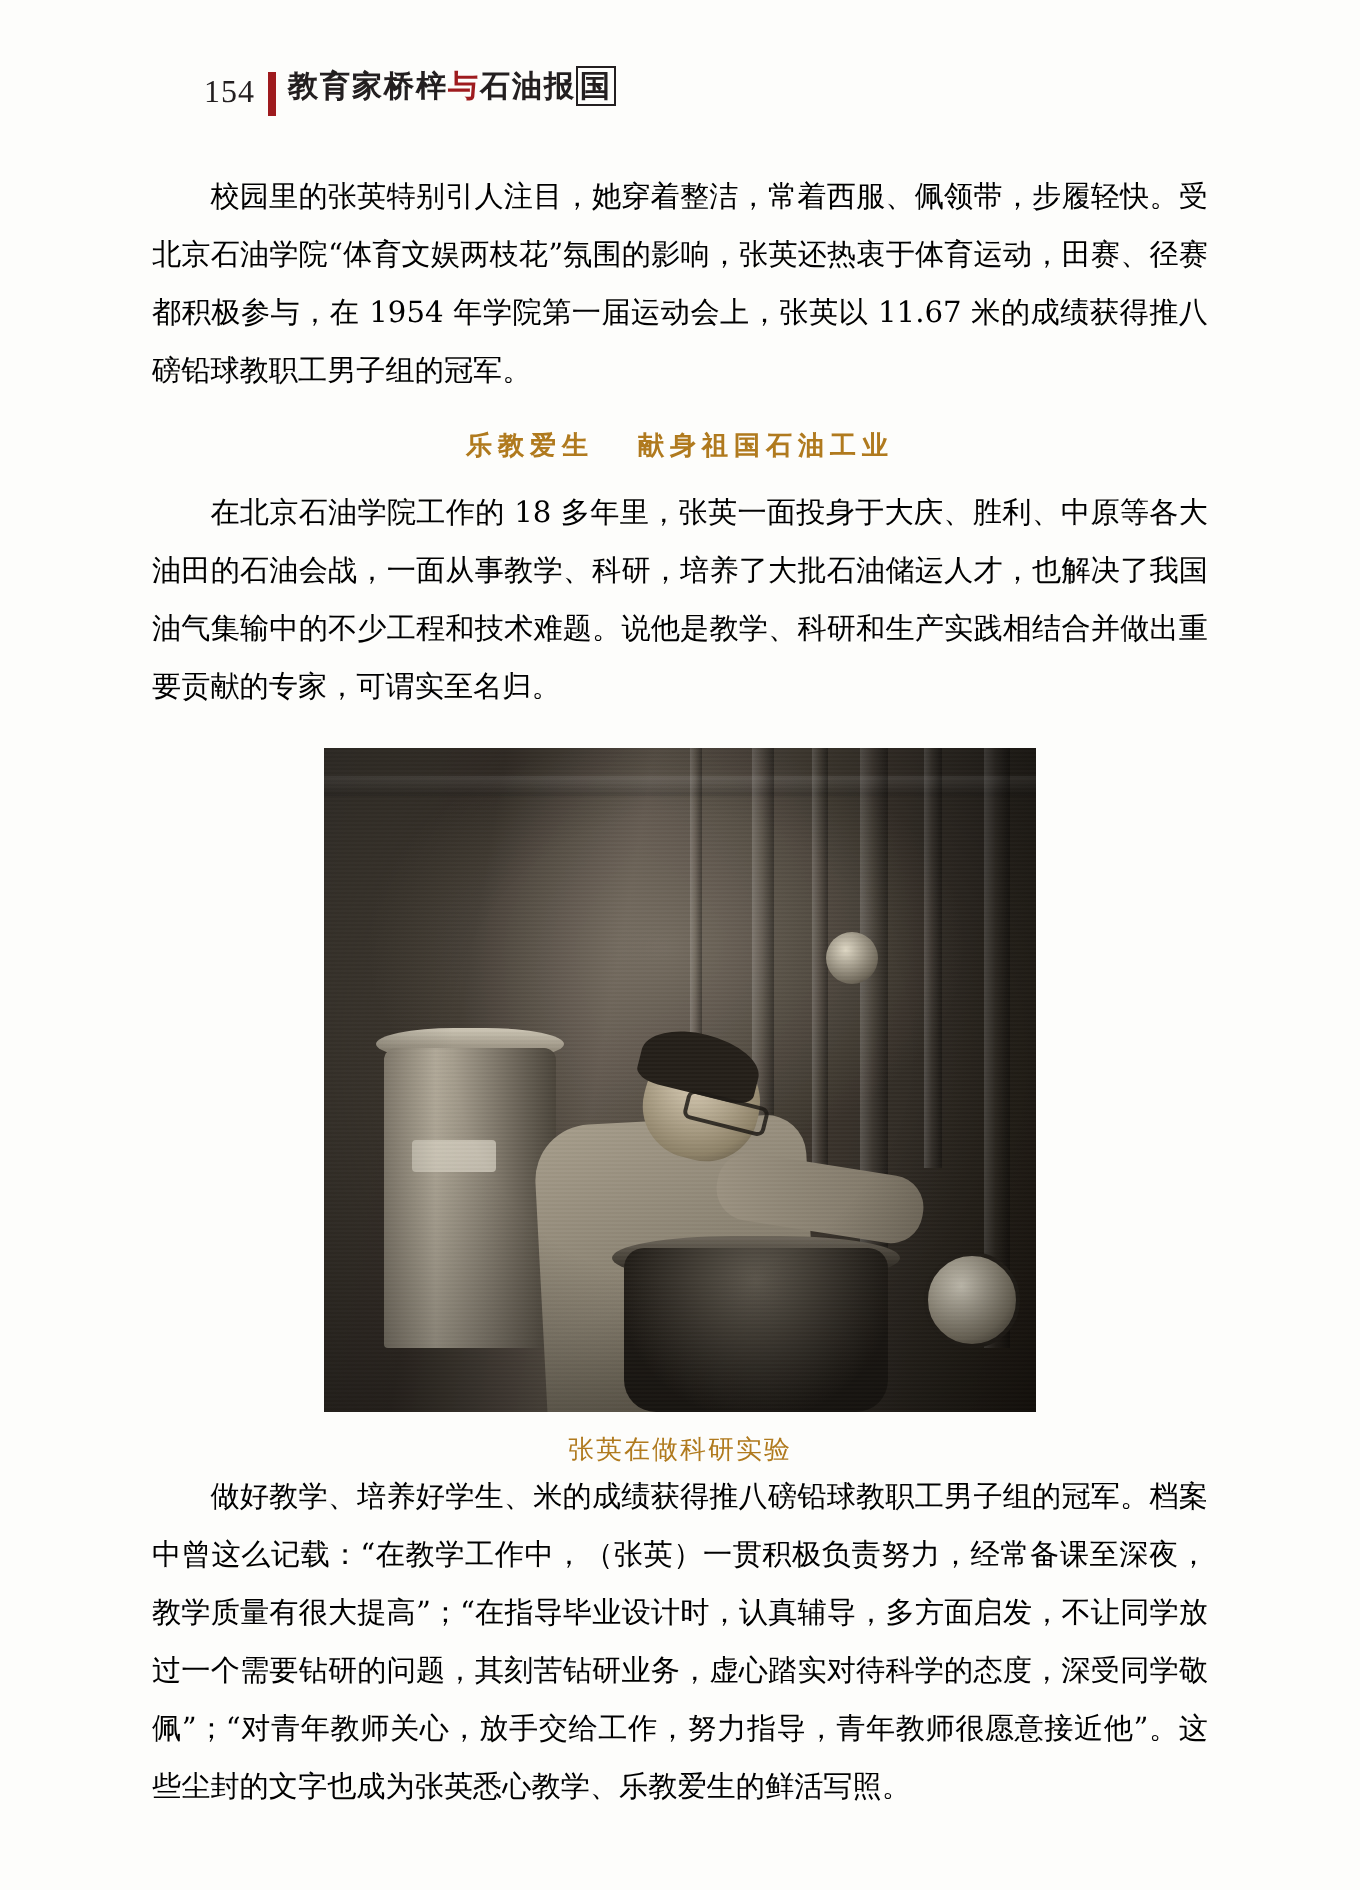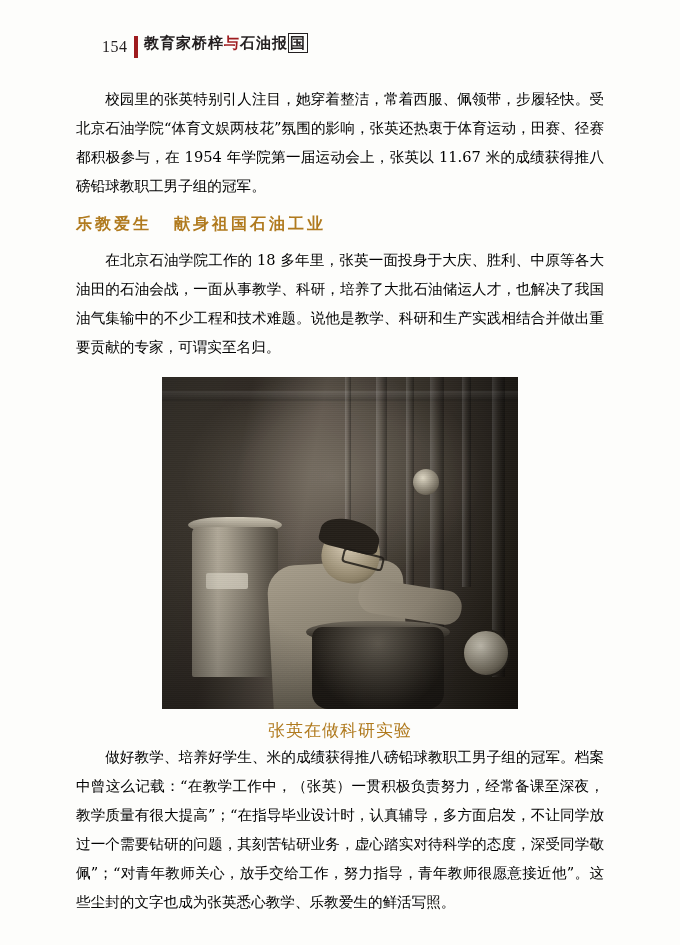--- a/index.html
+++ b/index.html
@@ -80,22 +80,22 @@
     font-size: 14.6px;
     line-height: 29px;
     text-align: justify;
     text-justify: inter-ideograph;
     text-indent: 2em;
     color: #000000;
     font-family: "DejaVu Serif", "Liberation Serif", serif;
   }
   .section-heading {
     margin: 14px 0 10px 0;
-    text-align: left;
-    font-size: 16px;
+    text-align: center;
+    font-size: 13px;
     font-weight: bold;
     color: #b07a1e;
     letter-spacing: 3px;
     font-family: "DejaVu Serif", serif;
   }
   .section-heading .gap {
     display: inline-block;
     width: 22px;
   }
 
@@ -221,21 +221,21 @@
     background: radial-gradient(ellipse at 50% 45%, rgba(0,0,0,0) 45%, rgba(0,0,0,0.45) 100%);
   }
   .photo .grain {
     position: absolute; inset: 0;
     background-image:
       repeating-linear-gradient(0deg, rgba(255,255,255,0.03) 0 1px, rgba(0,0,0,0.03) 1px 2px);
     opacity: .7;
   }
   .caption {
     margin-top: 10px;
-    font-size: 17px;
+    font-size: 13px;
     color: #b07a1e;
     letter-spacing: 1px;
     font-family: "DejaVu Serif", serif;
   }
 
   .after-figure {
     margin-top: 16px;
   }
 </style>
 </head>

